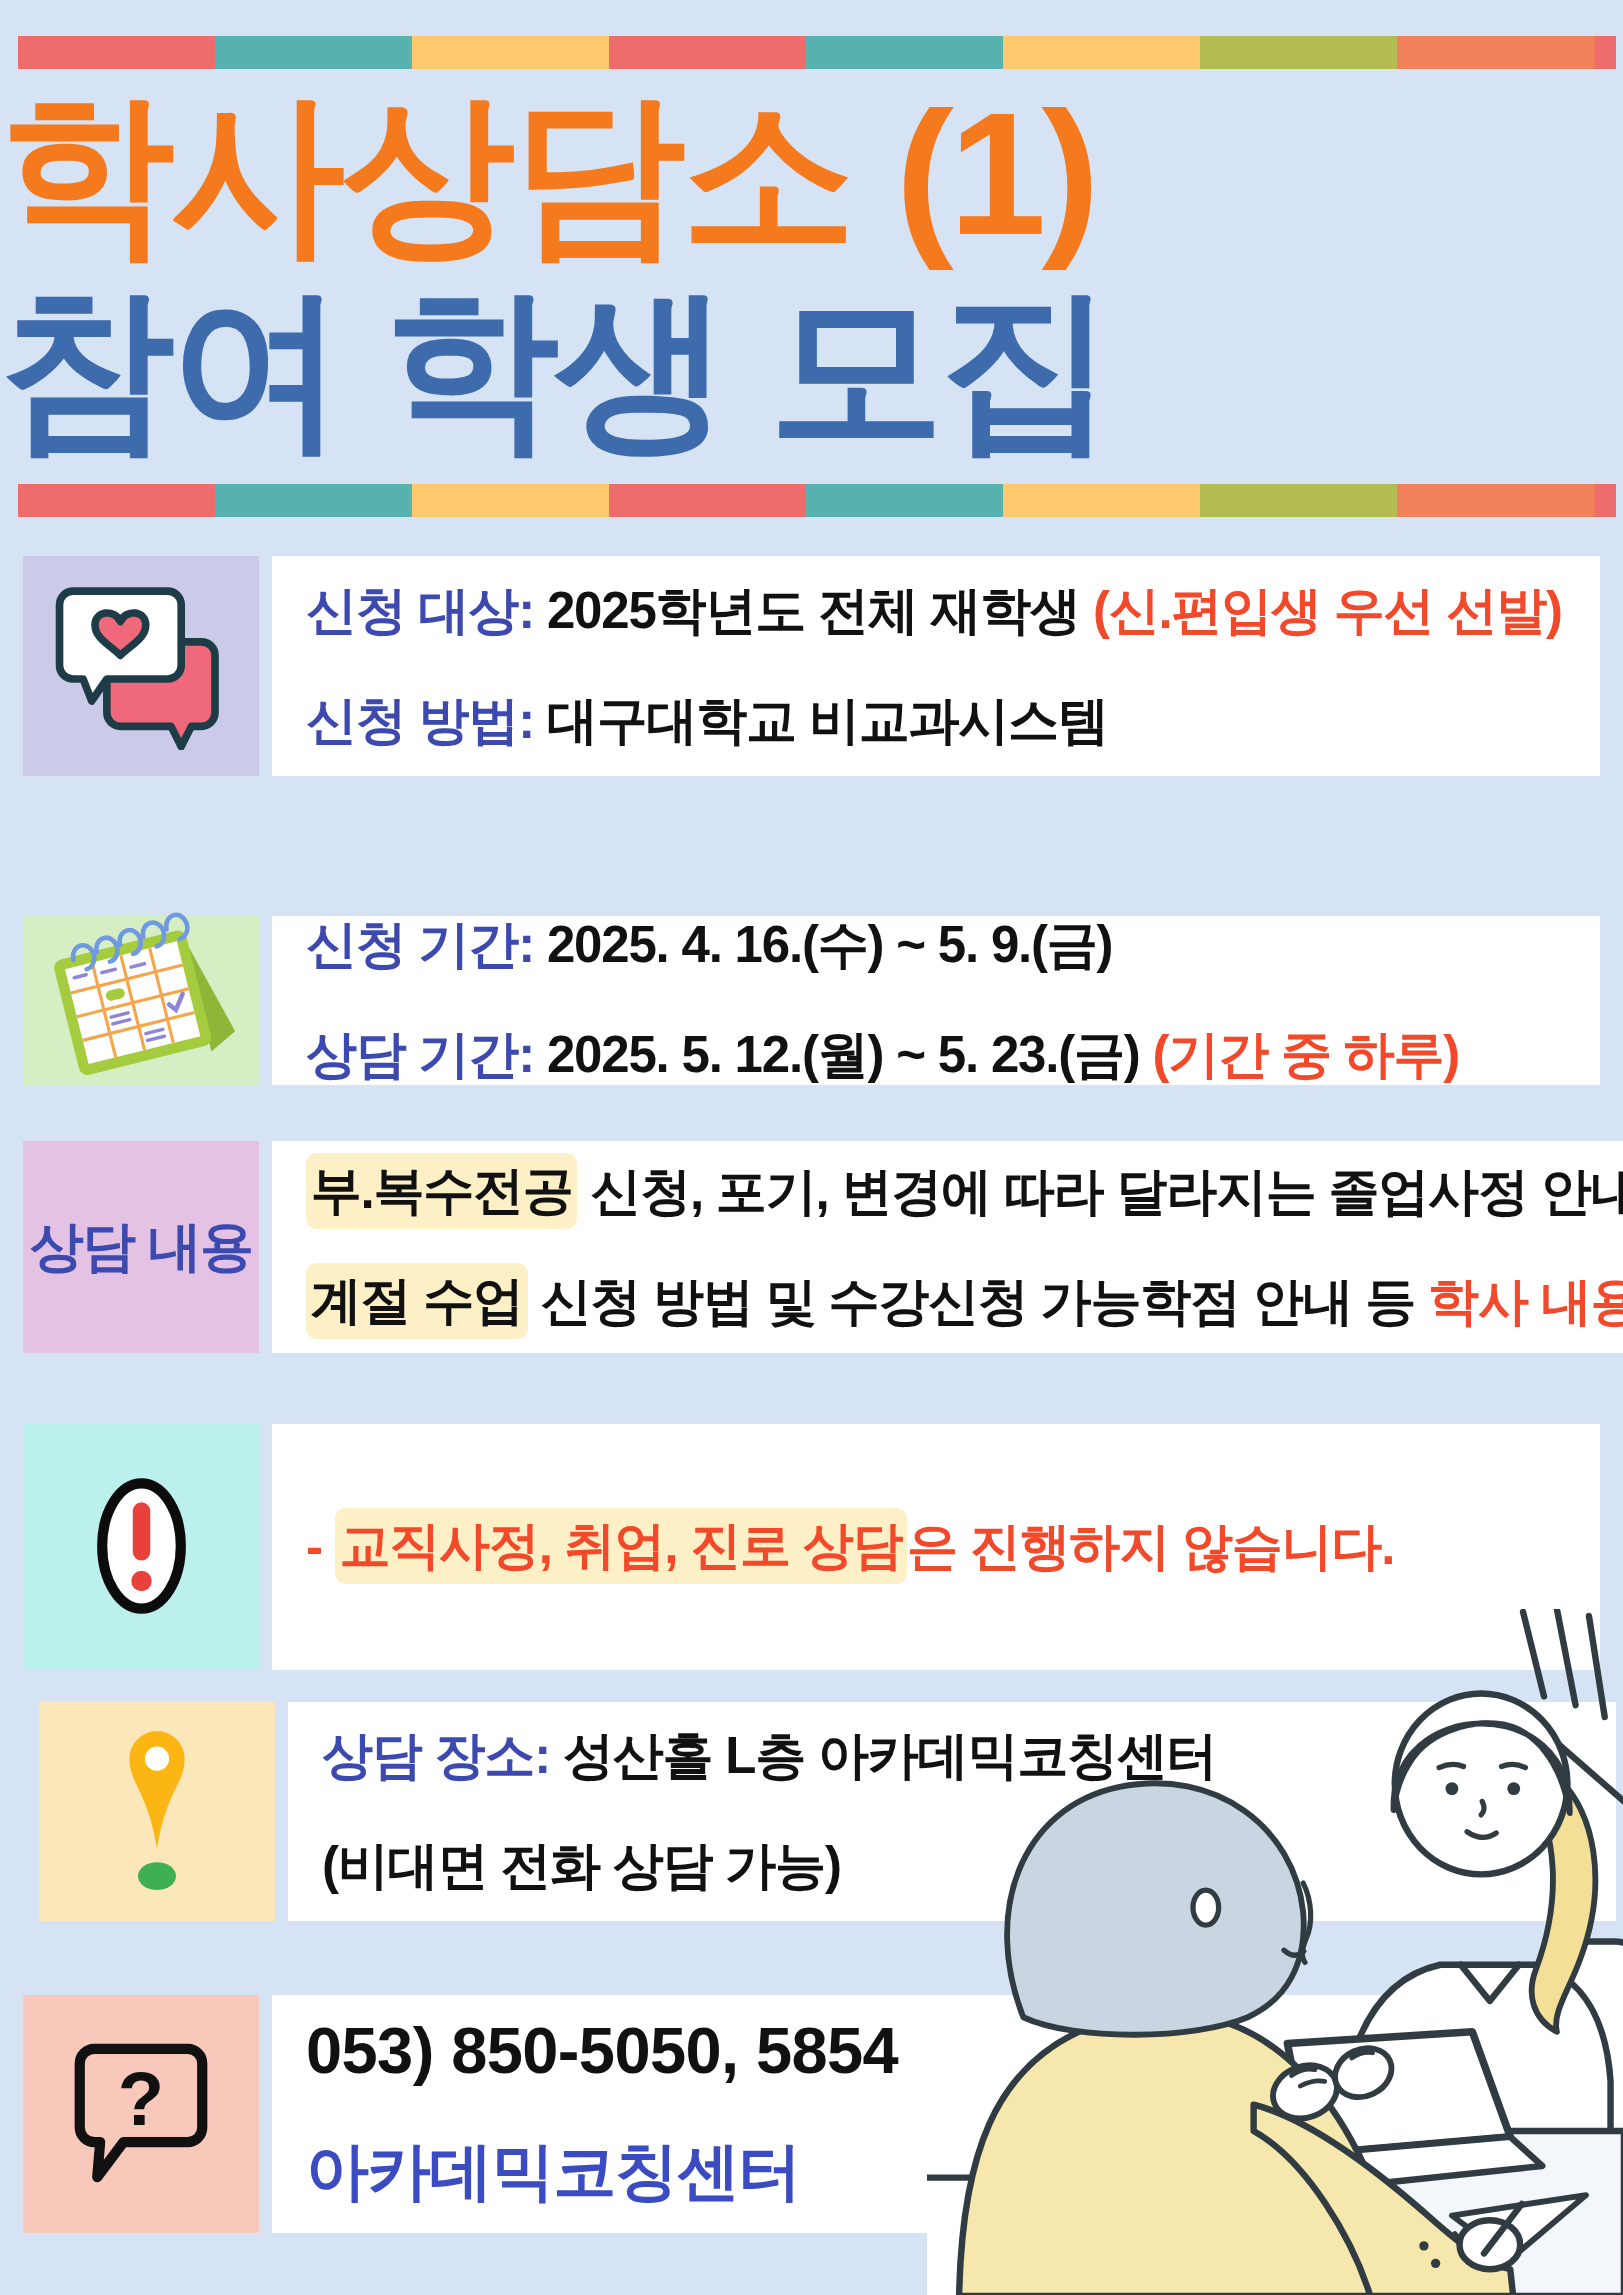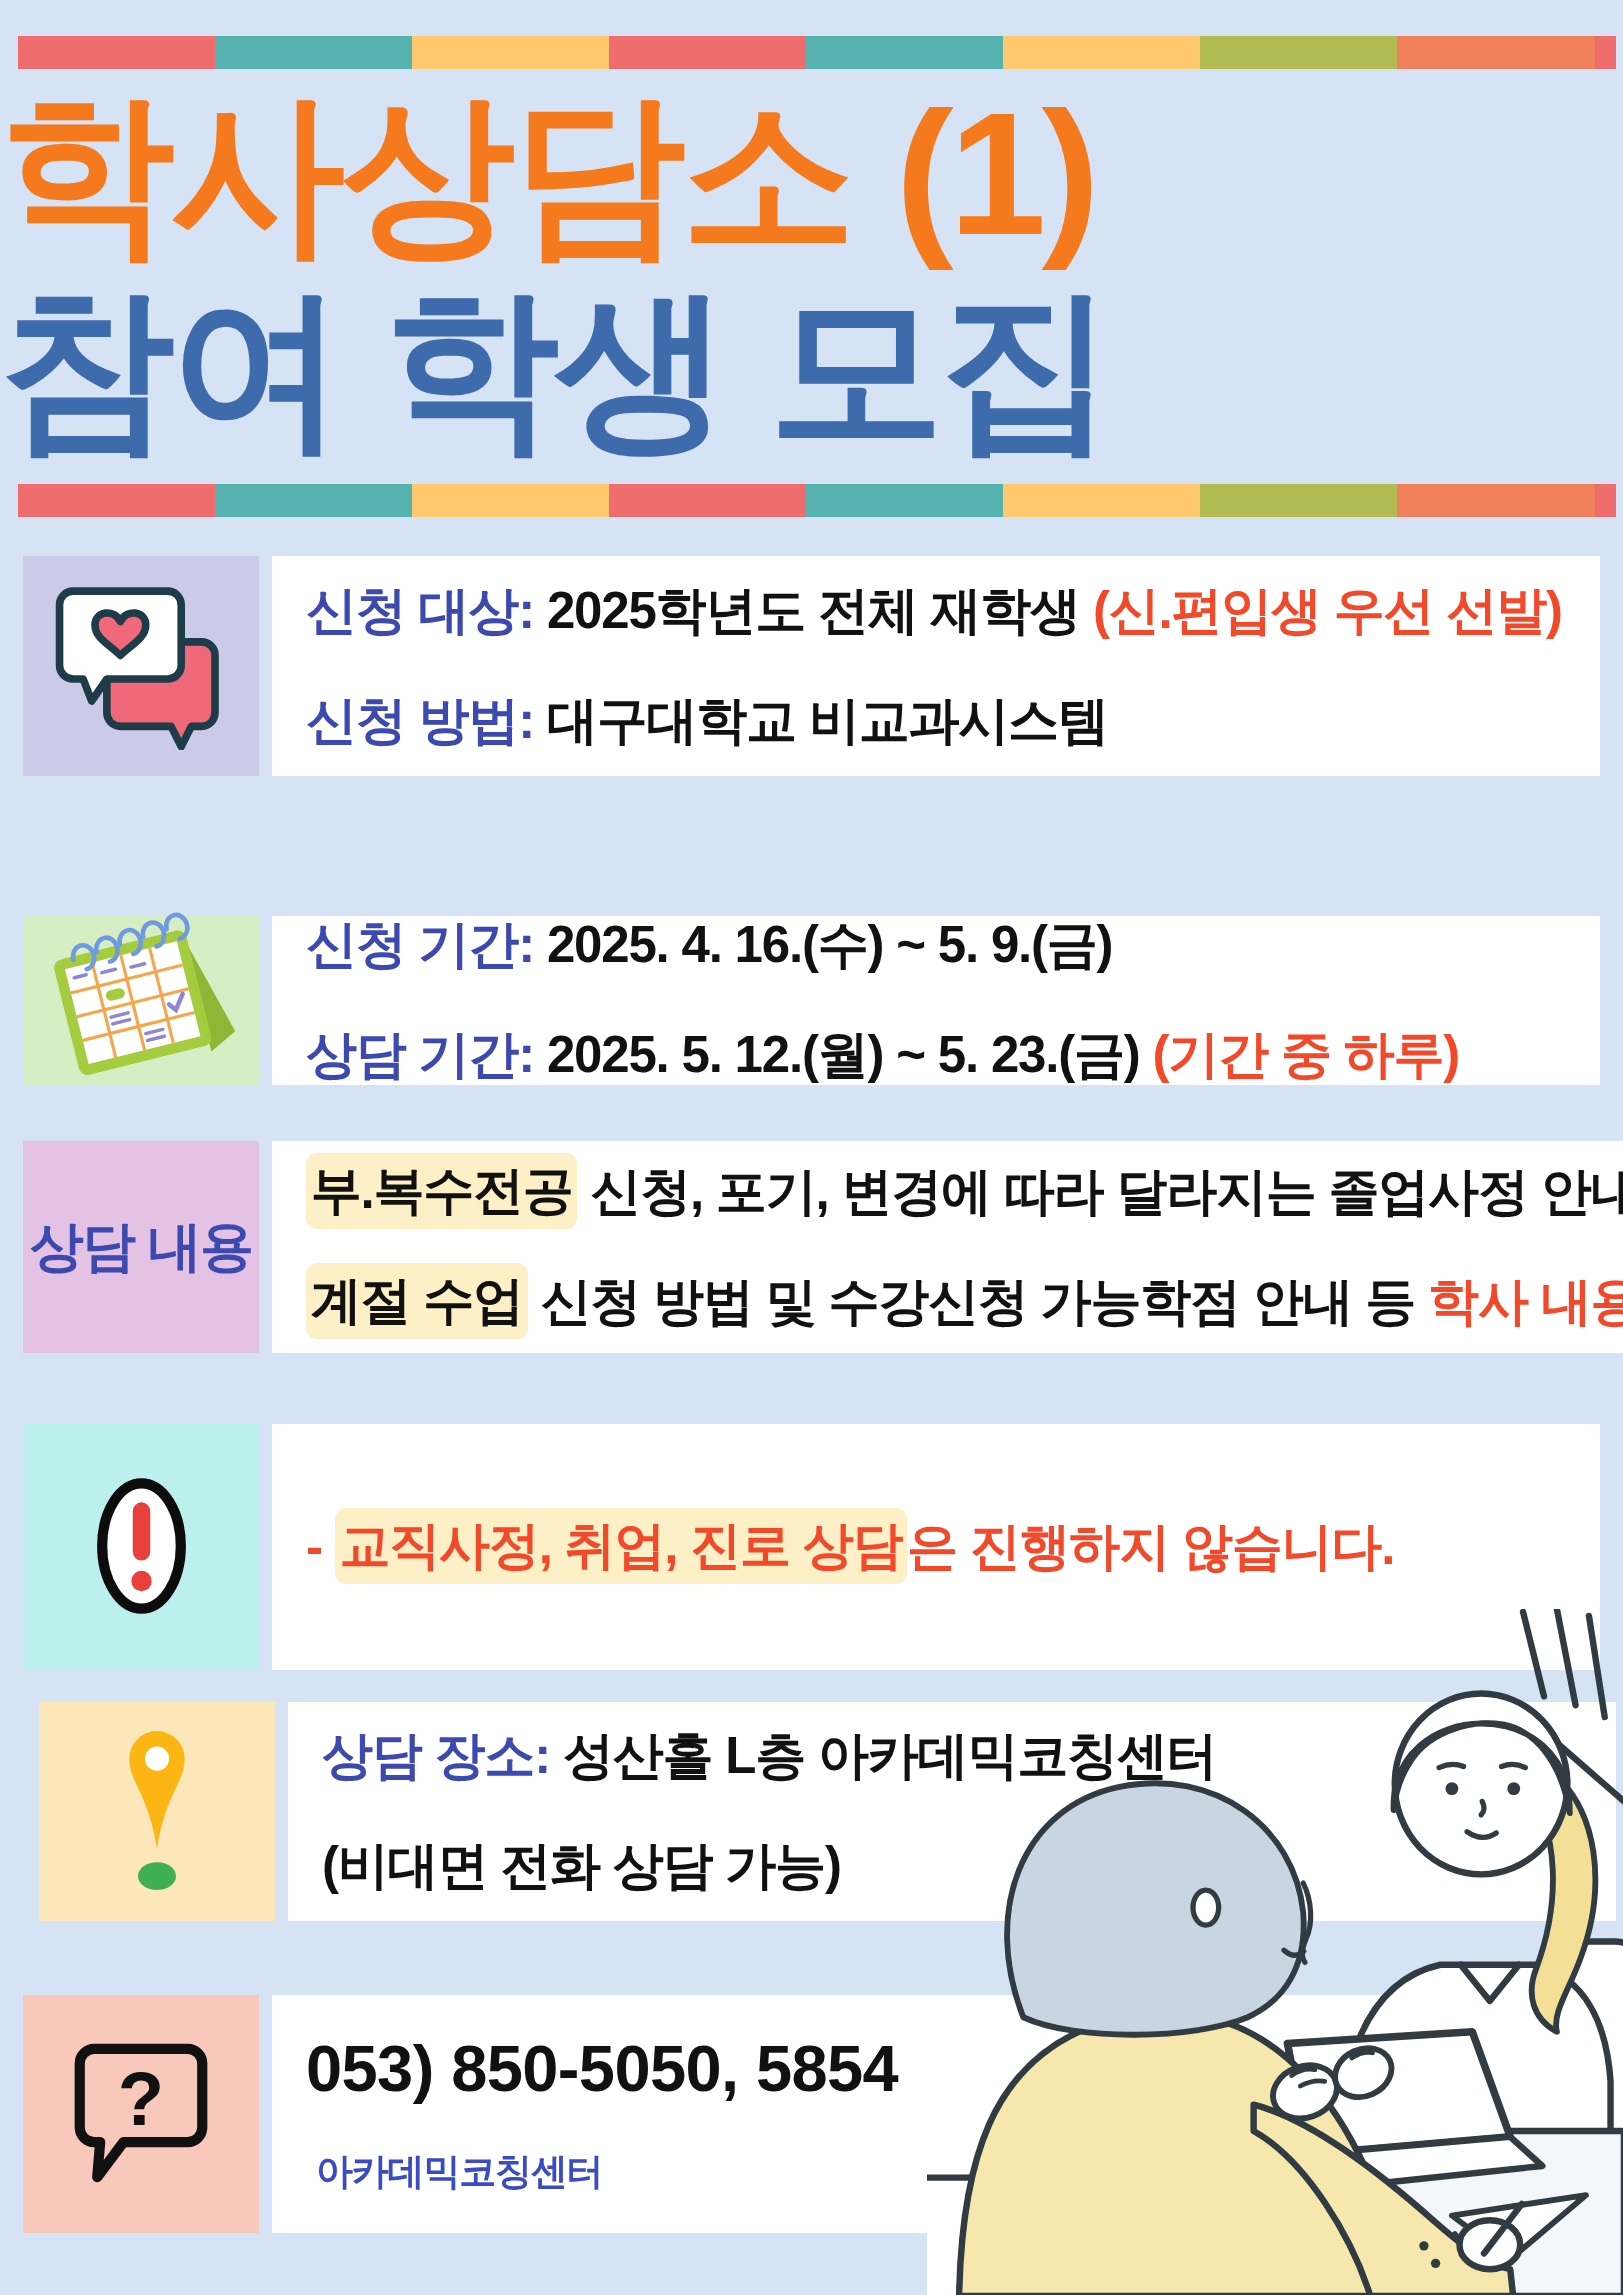--- a/index.html
+++ b/index.html
@@ -34,21 +34,21 @@
   .panel5{background:#fbe7ba;}
   .panel6{background:#f8c9ba;}
   .card-body{flex:1; background:#ffffff; display:flex; flex-direction:column; justify-content:center; gap:41px; padding-left:34px; padding-right:17.5px;}
   .line{font-size:51px; letter-spacing:-1.2px; white-space:nowrap;}
   .seg-label{color:#3c49ae;}
   .seg-black{color:#111111;}
   .seg-accent{color:#f1492a;}
   .hl{background:#fdf0c6; padding:9.3px 4.7px;border-radius:11px;}
   .consult-label{font-size:54px; color:#3c49ae; letter-spacing:-1.7px;}
   .phone-line{font-size:65px; letter-spacing:-0.6px; color:#111111;}
-  .center-line{font-size:37px; letter-spacing:-1.2px; color:#3b4cc2;margin-left:10px;}
+  .center-line{font-size:63px; letter-spacing:-1.2px; color:#3b4cc2;}
   
   .illustration{position:absolute; left:927px; top:1609px; width:697px; height:687px; pointer-events:none;}
 </style>
 </head>
 <body>
 
 <div class="poster">
 
   <div class="stripe stripe-top">
       <div class="stripe-seg" style="background: rgb(238, 108, 108);"></div>

